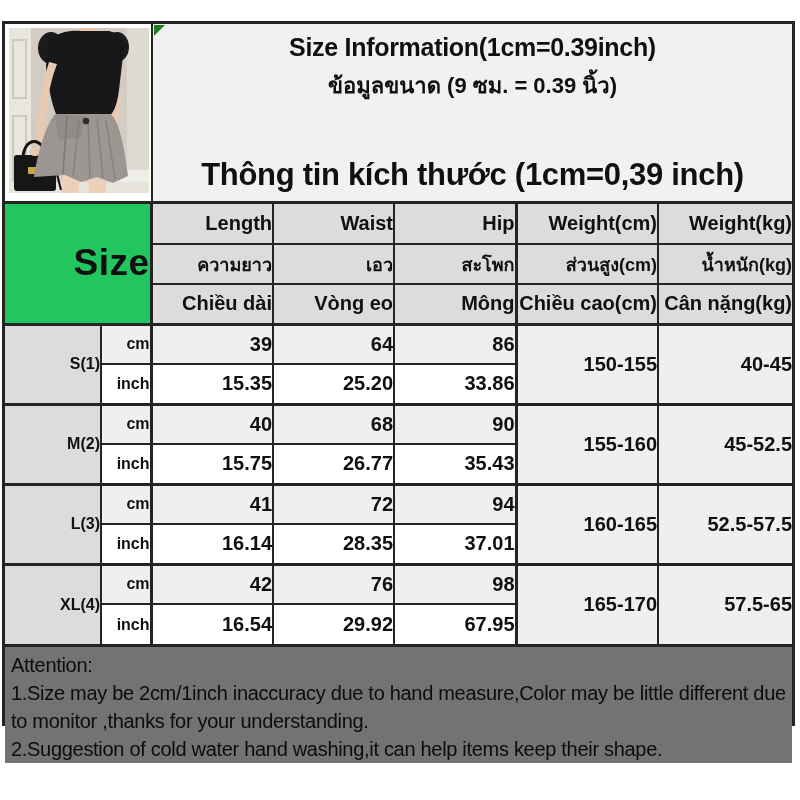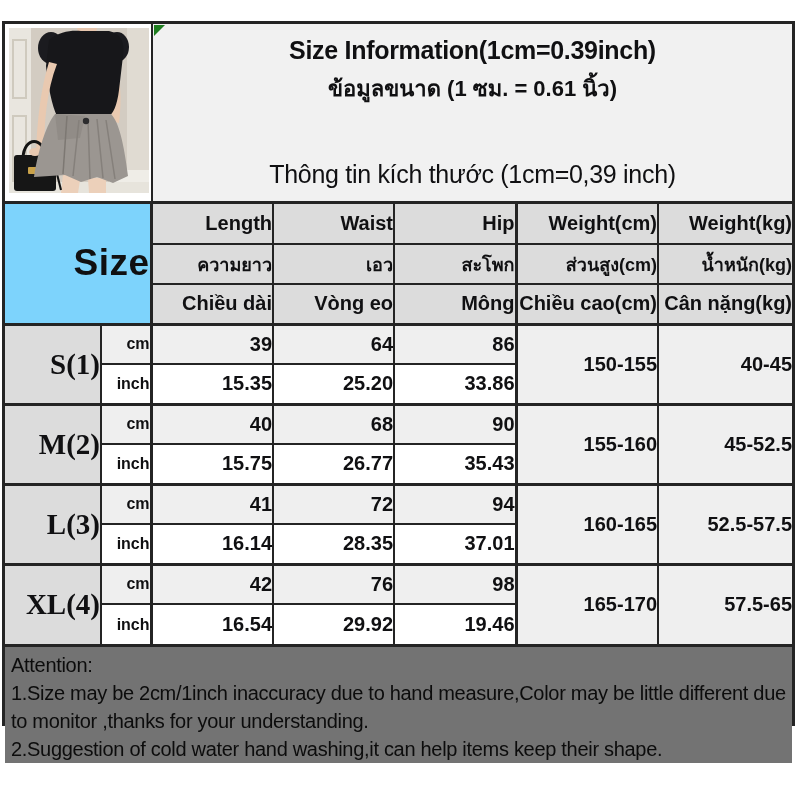--- a/index.html
+++ b/index.html
@@ -16,34 +16,34 @@
   .photo-cell { width:148px; flex:0 0 148px; border-right:2px solid #242424;
                 background:#ffffff; padding:4px 0 0 4px; }
   .photo-frame { width:140px; height:165px; overflow:hidden; background:#d3ccc2; }
   .title-cell { flex:1; position:relative; background:#f1f1f1;
                 display:flex; flex-direction:column; justify-content:center;
                 align-items:center; gap:6px; }
   .corner-tri { position:absolute; left:1px; top:1px; width:11px; height:11px;
                 background:#1e7d1f; clip-path:polygon(0 0,100% 0,0 100%); }
   .title-en { font-size:25px; font-weight:bold; letter-spacing:-0.3px; }
   .title-th { font-size:22px; font-weight:bold; }
-  .title-vi { font-size:25px; font-weight:normal; letter-spacing:-0.3px;margin-top:48px; }
+  .title-vi { font-size:31px; font-weight:bold; letter-spacing:-0.3px;margin-top:48px; }
 
   
   table.size-table { width:100%; border-collapse:collapse; border-style:hidden;
                      table-layout:fixed; background:#ffffff; }
   .size-table tr { height:40px; }
   .size-table td { border:2px solid #242424; text-align:right; vertical-align:middle;
                    font-weight:bold; font-size:20px; padding:0; overflow:hidden; }
   td.bl3 { border-left-width:3px; }
   tr.grp td { border-top-width:3px; }
   td.hdr { background:#dcdcdc; }
   td.hdr-th { font-size:18px;padding-left:26px; }
-  td.size-col { background:#dcdcdc; font-size:29px;font-family:Liberation Serif, serif; }
-  td.size-hdr { background:#7dd3fc; font-size:37px; letter-spacing:0.5px;margin-left:7px; }
+  td.size-col { background:#dcdcdc; font-size:16px; }
+  td.size-hdr { background:#22c55e; font-size:37px; letter-spacing:0.5px;margin-left:7px; }
   td.shade { background:#efefef; }
   td.unit { font-size:16px; }
   td.range { background:#efefef; }
 
   
   .attention { flex:1; background:#737373; border-top:3px solid #242424;
                padding:4px 6px 0 6px; font-size:20px; font-weight:normal;
                line-height:28px; letter-spacing:-0.3px; color:#0c0c0c; }
   .attention p { margin:0; }
 </style>
@@ -93,21 +93,21 @@
             <path d="M97,92 L106,151" stroke="#85807b" stroke-width="1.5"></path>
             <path d="M58,88 L54,146" stroke="#7d7873" stroke-width="1.5"></path>
             <circle cx="77" cy="93" r="3.2" fill="#2c2c2e"></circle>
           </svg>
         </div>
       </div>
 
       <div class="title-cell">
         <div class="corner-tri"></div>
         <div class="title-en">Size Information(1cm=0.39inch)</div>
-        <div class="title-th">ข้อมูลขนาด (1 ซม. = 0.61 นิ้ว)</div>
+        <div class="title-th">ข้อมูลขนาด (9 ซม. = 0.39 นิ้ว)</div>
         <div class="title-vi">Thông tin kích thước (1cm=0,39 inch)</div>
       </div>
     </div>
 
     <table class="size-table">
       <colgroup>
         <col style="width:96px">
           <col style="width:50px">
           <col style="width:122px">
         <col style="width:121px">
@@ -193,21 +193,21 @@
           <td class="shade bl3">42</td>
           <td class="shade">76</td>
           <td class="shade">98</td>
           <td class="range bl3" rowspan="2">165-170</td>
           <td class="range" rowspan="2">57.5-65</td>
         </tr>
         <tr>
           <td class="unit">inch</td>
           <td class="bl3">16.54</td>
           <td>29.92</td>
-          <td>19.46</td>
+          <td>67.95</td>
         </tr>
       </tbody>
     </table>
 
     <div class="attention">
       <p>Attention:</p>
       <p>1.Size may be 2cm/1inch inaccuracy due to hand measure,Color may be little different due to monitor ,thanks for your understanding.</p>
       <p>2.Suggestion of cold water hand washing,it can help items keep their shape.</p>
     </div>
 

